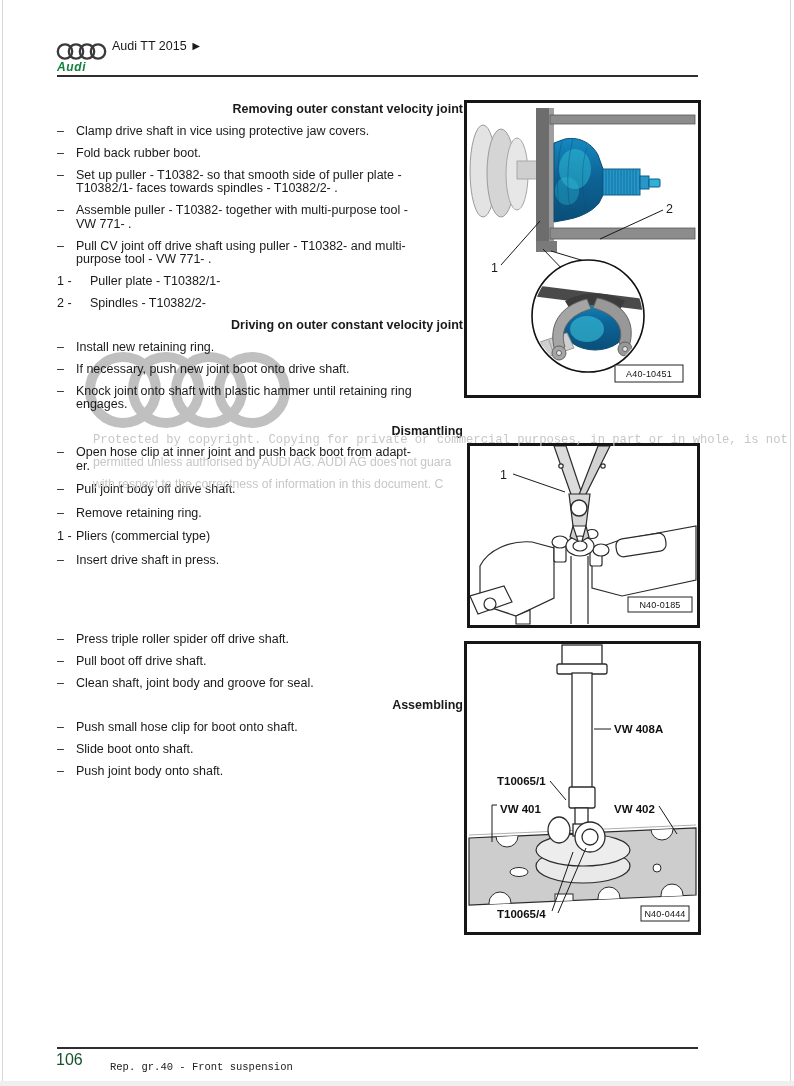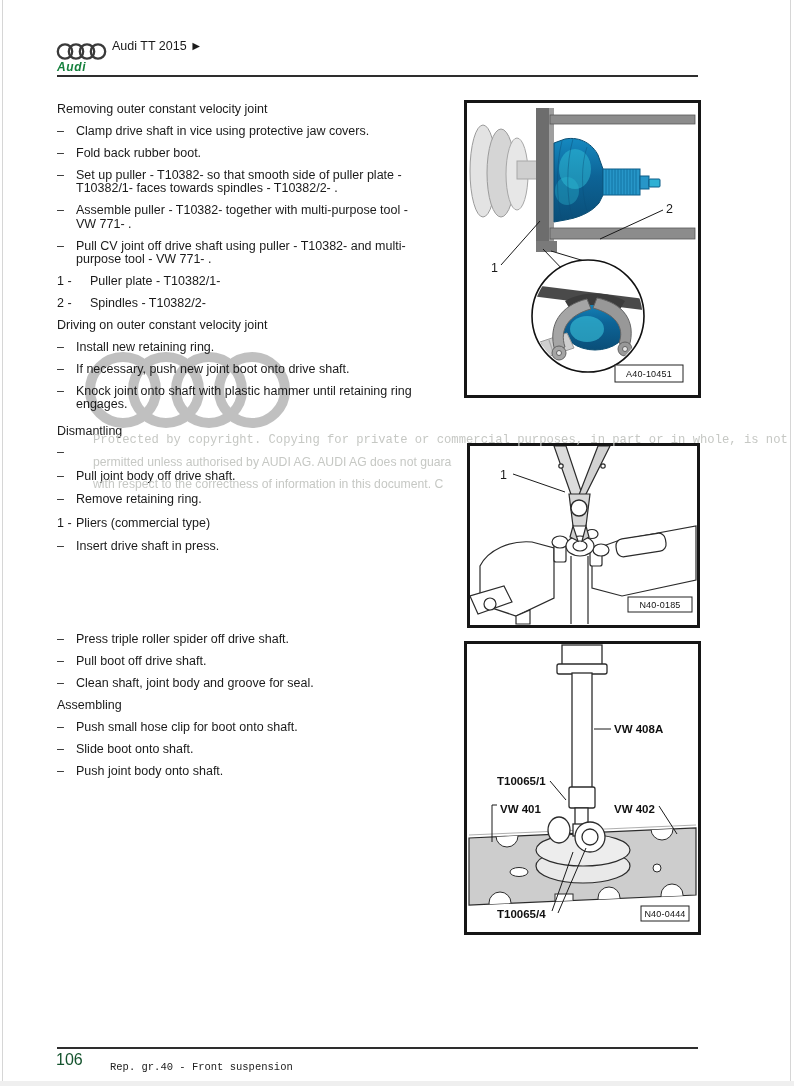--- a/index.html
+++ b/index.html
@@ -11,21 +11,21 @@
   .edge-bottom{position:absolute;left:0;top:1081px;width:794px;height:5px;background:#efefef;}
   
   .hdr-rings{position:absolute;left:56px;top:42px;}
   .hdr-wordmark{position:absolute;left:57px;top:60px;font-size:12px;font-weight:bold;font-style:italic;letter-spacing:.6px;color:#15803d;}
   .hdr-t1{position:absolute;left:112px;top:39px;font-size:12.5px;}
   .hdr-t2{position:absolute;left:112px;top:57px;font-size:12.5px;}
   .hdr-rule{position:absolute;left:57px;top:75px;width:641px;height:2px;background:#2e2e2e;}
   
   .col-a{position:absolute;left:57px;top:103px;width:406px;z-index:3;}
   .col-b{position:absolute;left:57px;top:633px;width:406px;z-index:3;}
-  .sec-h{font-weight:normal;font-size:12.5px;line-height:13.5px;margin:4px 0 8px 0;}
+  .sec-h{font-weight:bold;font-size:12.5px;line-height:13.5px;margin:4px 0 8px 0;text-align:right;}
   .col-a .sec-h.first{margin-top:0;}
   .sec-h.gap{margin-top:13px;}
   .item{display:flex;margin-bottom:8.5px;font-size:12.5px;line-height:13.5px;}
   .item .m{flex:none;width:19px;}
   .item.num .m{width:33px;}
   .item .t{white-space:pre-line;}
   .dis .item{margin-bottom:10px;}
   
   .fig{position:absolute;background:#fff;border:3px solid #161616;z-index:2;}
   .fig svg{display:block;}
@@ -120,20 +120,22 @@
     <div class="item">
         <span class="m">–</span>
         <span class="t">Knock joint onto shaft with plastic hammer until retaining ring
 engages.</span>
       </div>
 
     <div class="dis">
       <div class="sec-h gap">Dismantling</div>
       <div class="item">
           <span class="m">–</span>
+          <span class="t">Open hose clip at inner joint and push back boot from adapt-
+er.</span>
         </div>
       <div class="item">
           <span class="m">–</span>
           <span class="t">Pull joint body off drive shaft.</span>
         </div>
       <div class="item">
           <span class="m">–</span>
           <span class="t">Remove retaining ring.</span>
         </div>
       <div class="item">

